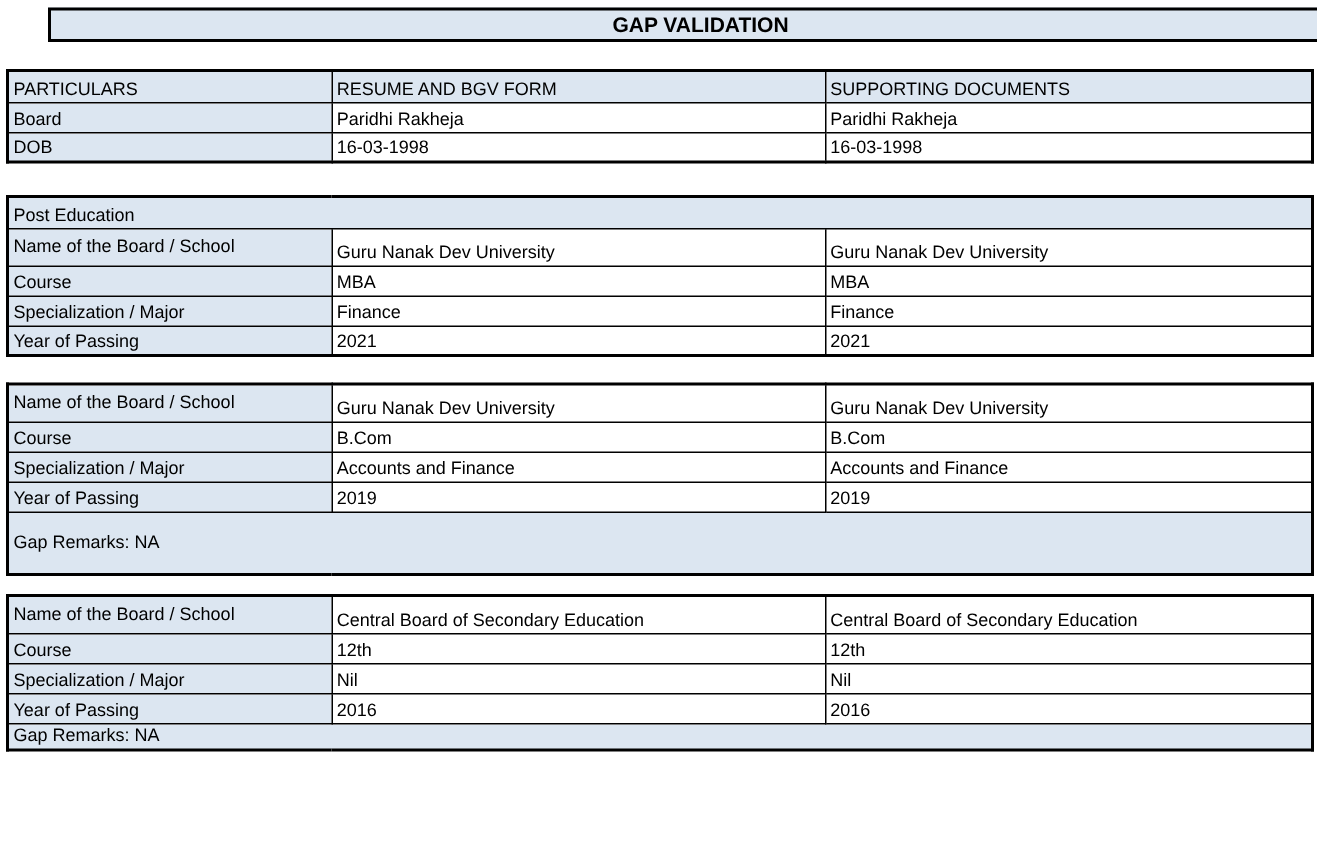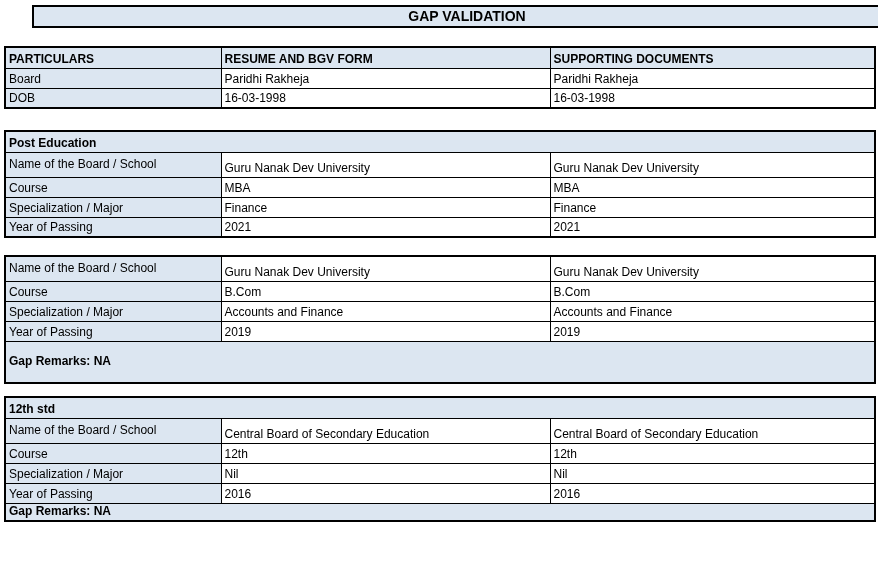--- a/index.html
+++ b/index.html
@@ -39,21 +39,21 @@
   }
   table.tbl td{
     border:1px solid var(--border);
     padding:0 2px 2px 3px;
     vertical-align:bottom;
     font-size:12px;
     overflow:hidden;
     white-space:nowrap;
   }
   td.blue{background:var(--header-bg);}
-  td.bold{font-weight:bold;}
+  td.bold{font-weight:normal;}
   tr.h21{height:21px;}
   tr.h25{height:25px;}
   tr.h20{height:20px;}
   tr.h42{height:42px;}
   tr.h16{height:16px;}
   tr.h25 td.label{vertical-align:middle;}
   tr.h42 td{vertical-align:middle;}
 </style>
 </head>
 <body>
@@ -161,23 +161,20 @@
 
   <div class="spacer-d"></div>
 
   <table class="tbl">
     <colgroup>
         <col style="width:216px">
         <col style="width:329px">
         <col style="width:325px">
       </colgroup>
     <tbody>
-        <tr class="h21">
-      <td class="blue bold" colspan="3">12th std</td>
-    </tr>
     <tr class="h25">
       <td class="blue label">Name of the Board / School</td>
       <td>Central Board of Secondary Education</td>
       <td>Central Board of Secondary Education</td>
     </tr>
     <tr class="h20">
       <td class="blue label">Course</td>
       <td>12th</td>
       <td>12th</td>
     </tr>

